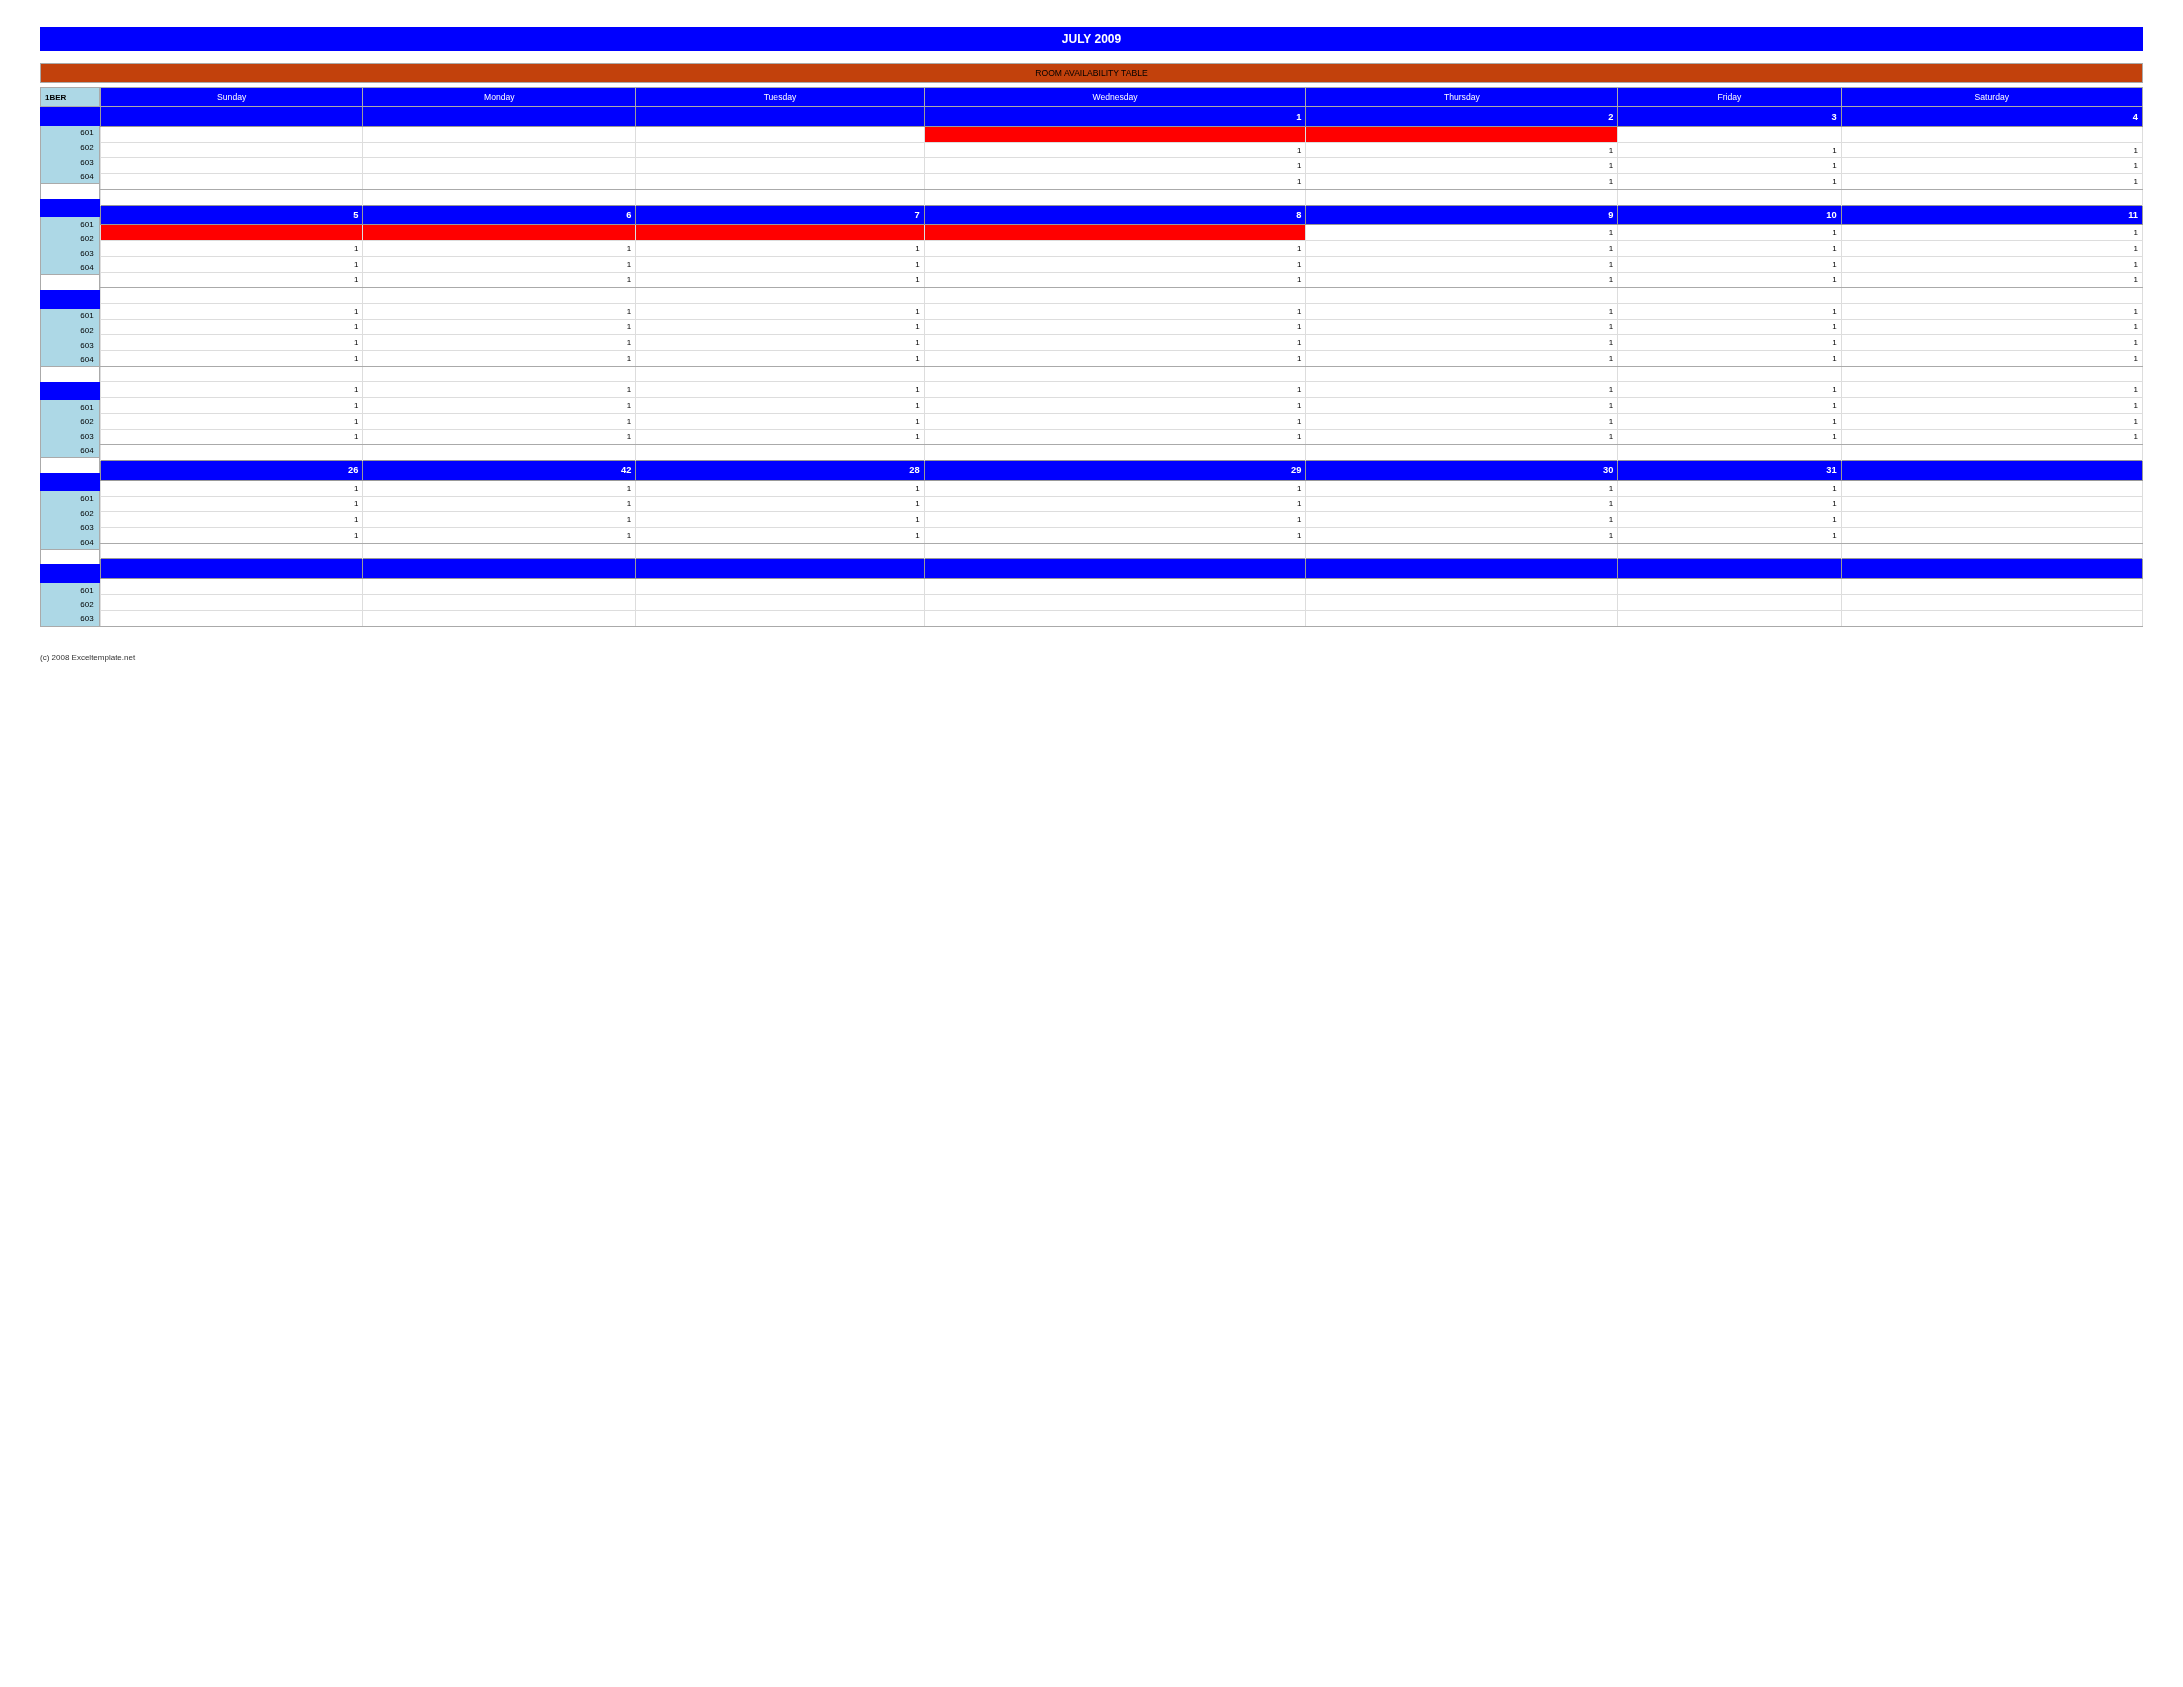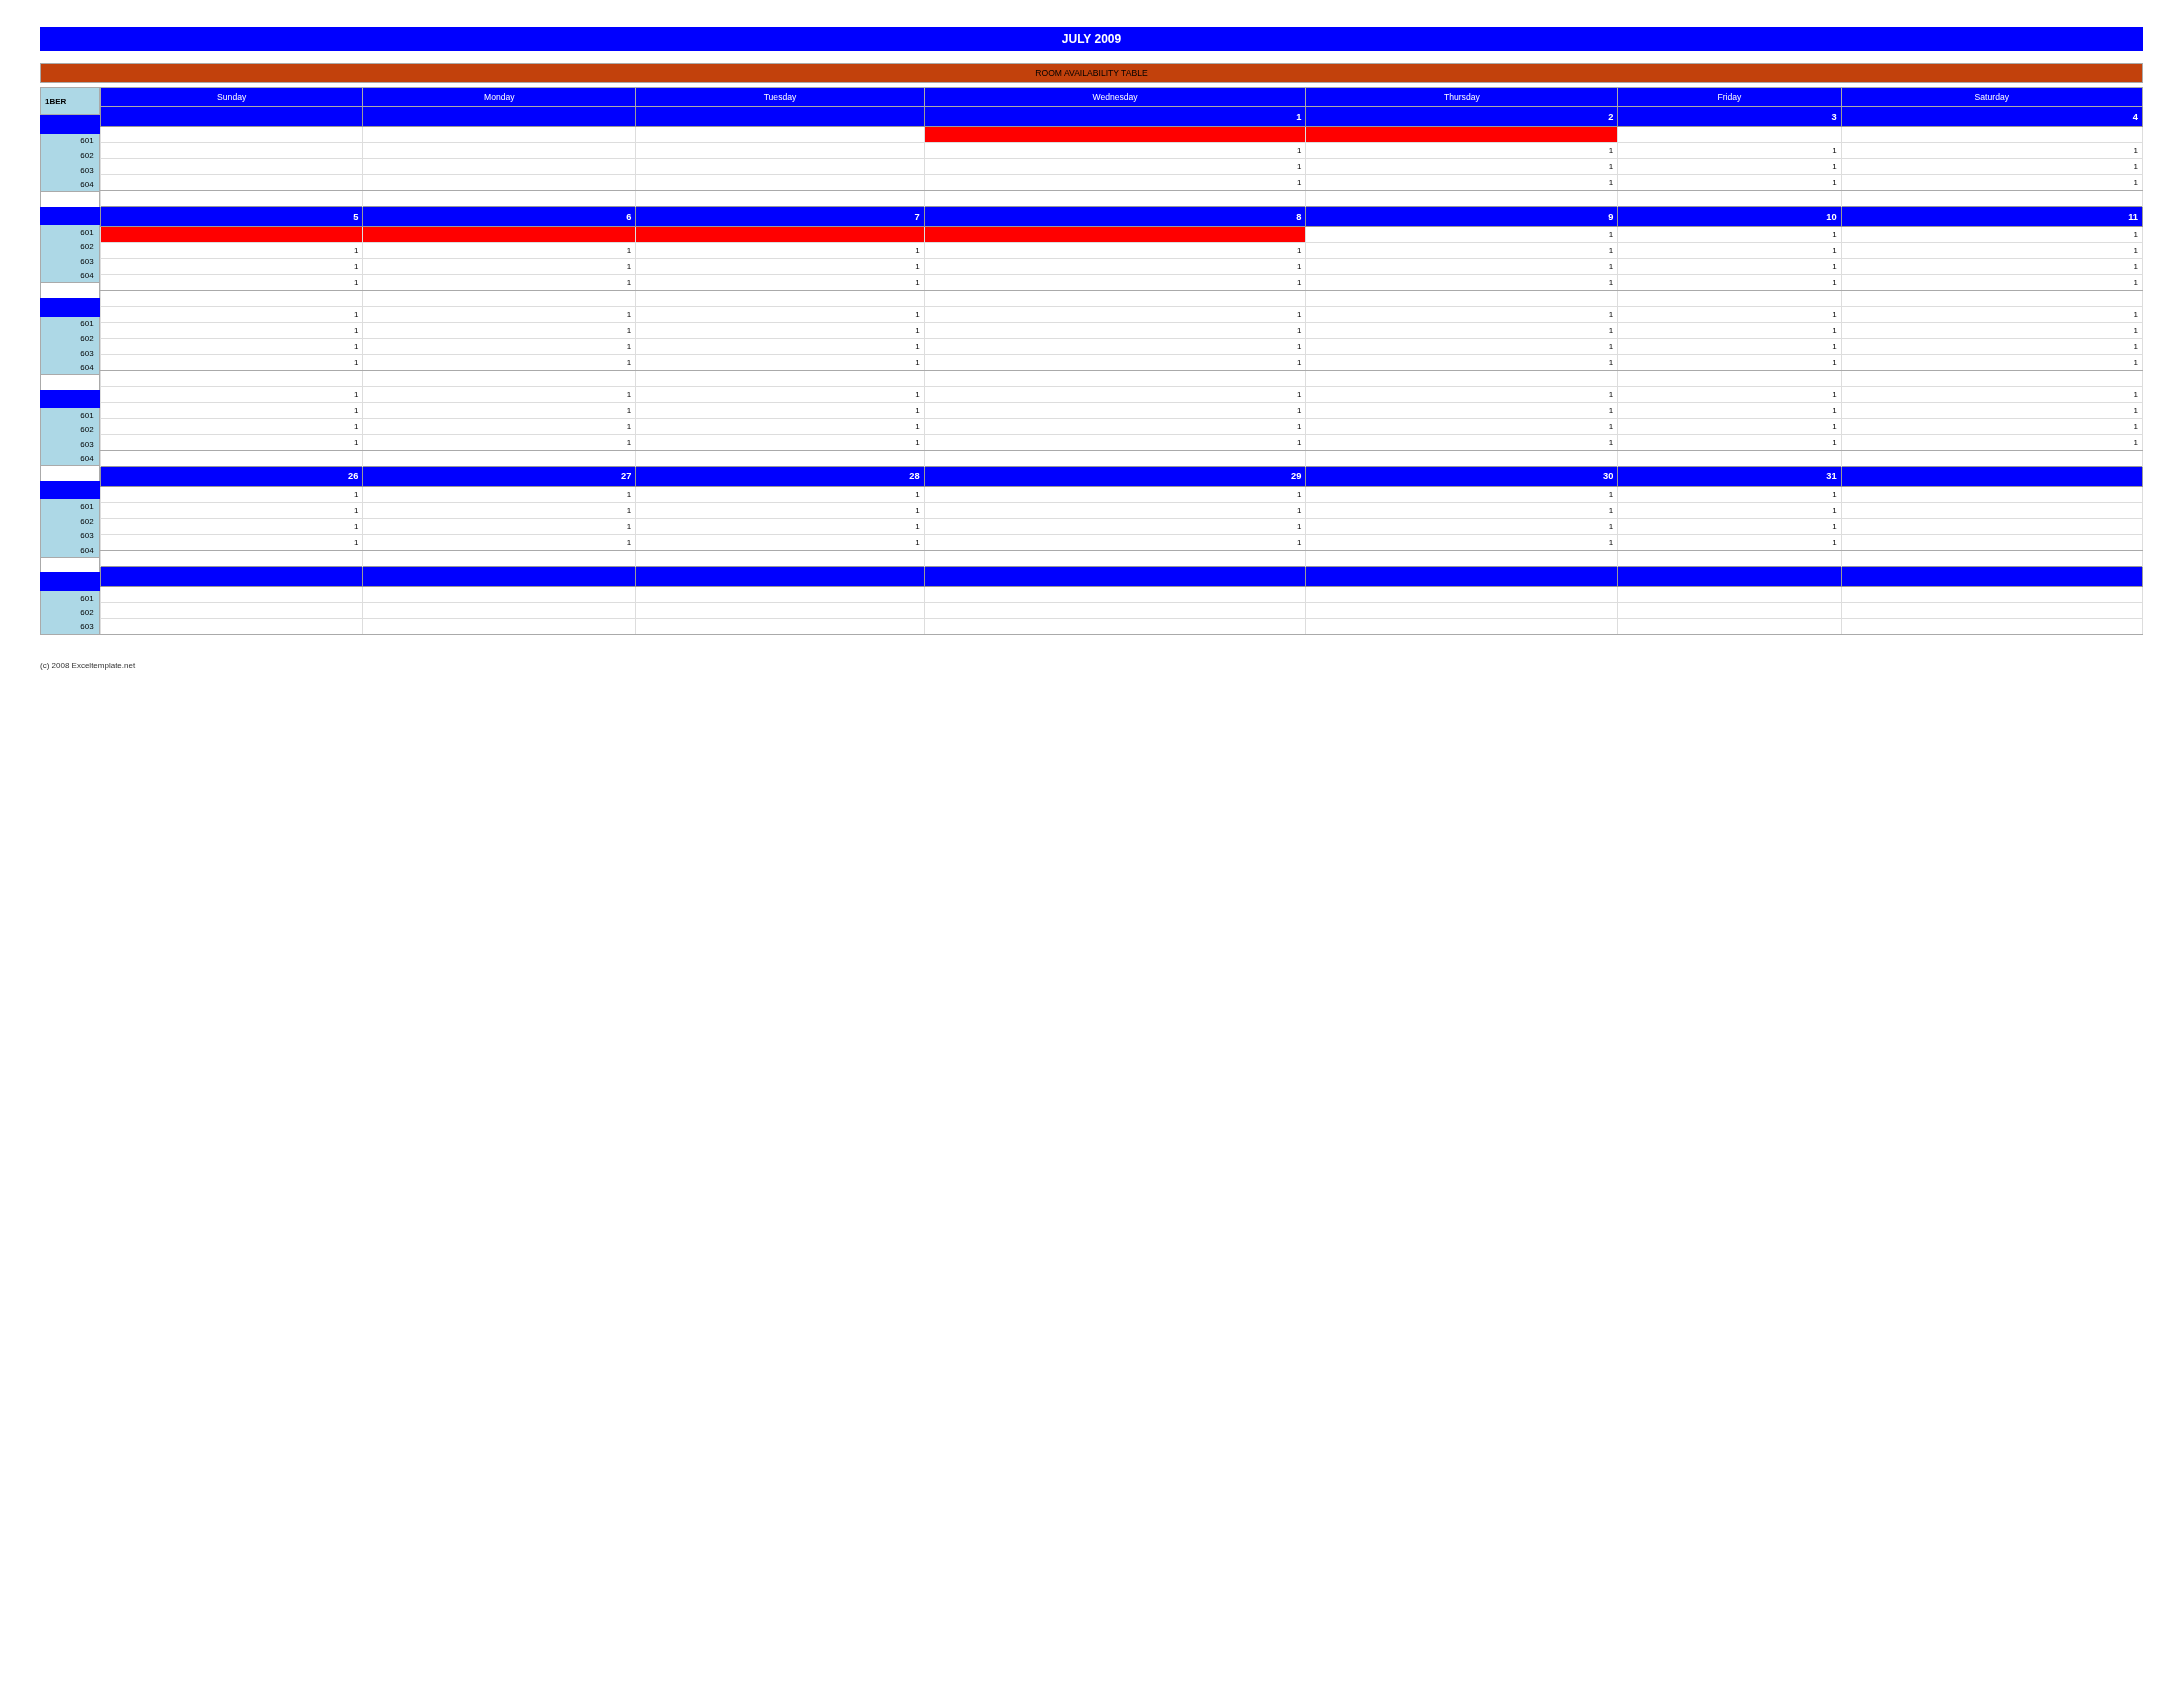--- a/index.html
+++ b/index.html
@@ -36,21 +36,21 @@
     }
 
     .room-label-col {
       background: #add8e6;
       min-width: 60px;
       display: flex;
       flex-direction: column;
     }
 
     .room-label-header {
-      height: 28px;
+      height: 20px;
       background: #add8e6;
       border: 0.7px solid #aaa;
       display: flex;
       align-items: center;
       padding-left: 4px;
       font-weight: bold;
       font-size: 8px;
     }
 
     .room-label-week-row {
@@ -404,21 +404,21 @@
           <td></td>
           <td></td>
           <td></td>
           <td></td>
           <td></td>
           <td></td>
           <td></td>
         </tr>
         <tr class="week-row">
           <td>26</td>
-          <td>27</td>
+          <td>42</td>
           <td>28</td>
           <td>29</td>
           <td>30</td>
           <td>31</td>
           <td></td>
         </tr>
         <tr class="data-row">
           <td class="val-cell">1</td>
           <td class="val-cell">1</td>
           <td class="val-cell">1</td>

